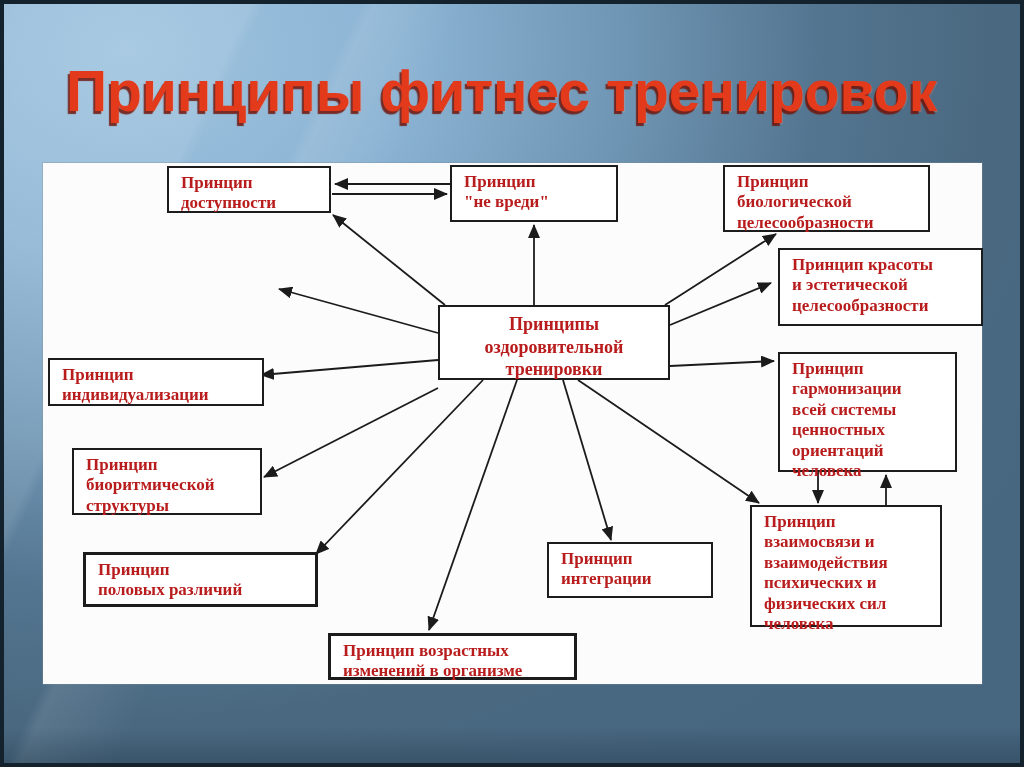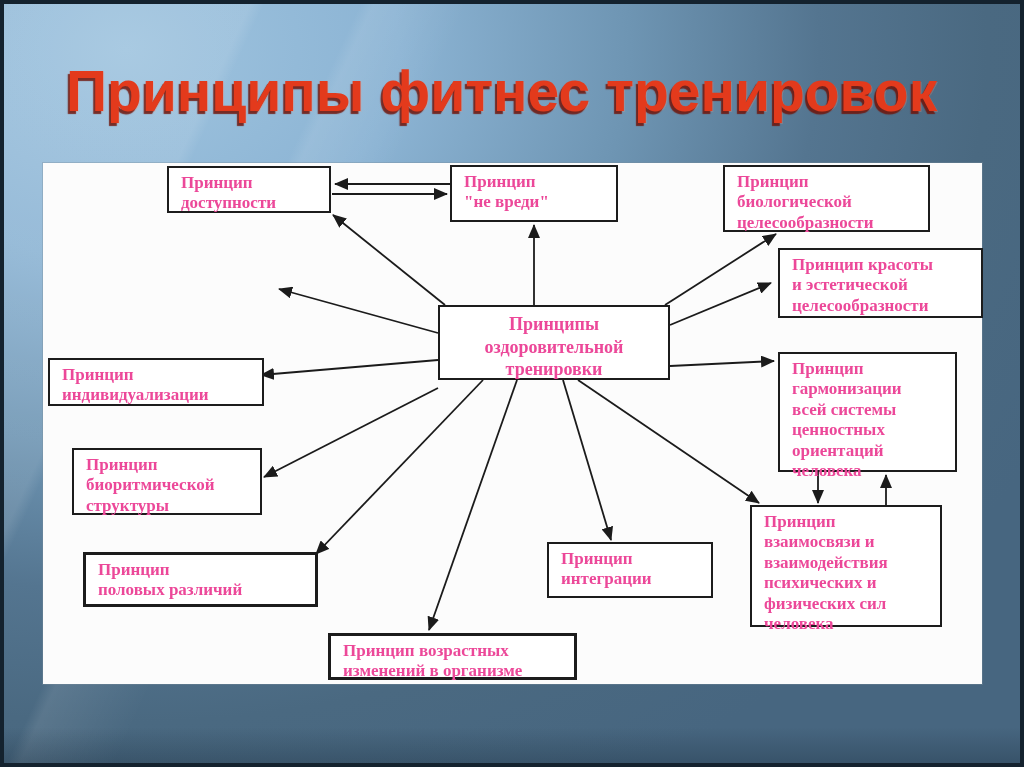--- a/index.html
+++ b/index.html
@@ -27,21 +27,21 @@
     position:absolute;left:39px;top:159px;width:939px;height:521px;
     background:#fcfcfc;
     box-shadow:0 0 0 1px rgba(120,140,155,0.35);
   }
   .arrows{position:absolute;left:0;top:0;width:939px;height:521px;}
   .arrows line{stroke:#1b1b1b;stroke-width:1.8;}
   .node{
     position:absolute;box-sizing:border-box;
     background:#ffffff;border:2px solid #1c1c1c;
     font-family:"Liberation Serif","DejaVu Serif",serif;
-    font-weight:bold;color:#ec4899;
+    font-weight:bold;color:#b91c1c;
     font-size:17px;line-height:1.2;
     padding:5px 8px 4px 12px;
     white-space:pre-line;
   }
   .node.center{
     text-align:center;font-size:18px;line-height:1.25;padding:6px 4px;
   }
 </style>
 </head>
 <body>
@@ -82,21 +82,21 @@
     <div class="node" style="left:124px;top:3px;width:164px;height:47px;">Принцип
 доступности</div>
 
     <div class="node" style="left:407px;top:2px;width:168px;height:57px;">Принцип
 "не вреди"</div>
 
     <div class="node" style="left:680px;top:2px;width:207px;height:67px;">Принцип
 биологической
 целесообразности</div>
 
-    <div class="node" style="left:735px;top:85px;width:205px;height:70px;">Принцип красоты
+    <div class="node" style="left:735px;top:85px;width:205px;height:78px;">Принцип красоты
 и эстетической
 целесообразности</div>
 
 
     <div class="node" style="left:5px;top:195px;width:216px;height:48px;">Принцип
 индивидуализации</div>
 
     <div class="node" style="left:735px;top:189px;width:179px;height:120px;">Принцип
 гармонизации
 всей системы

